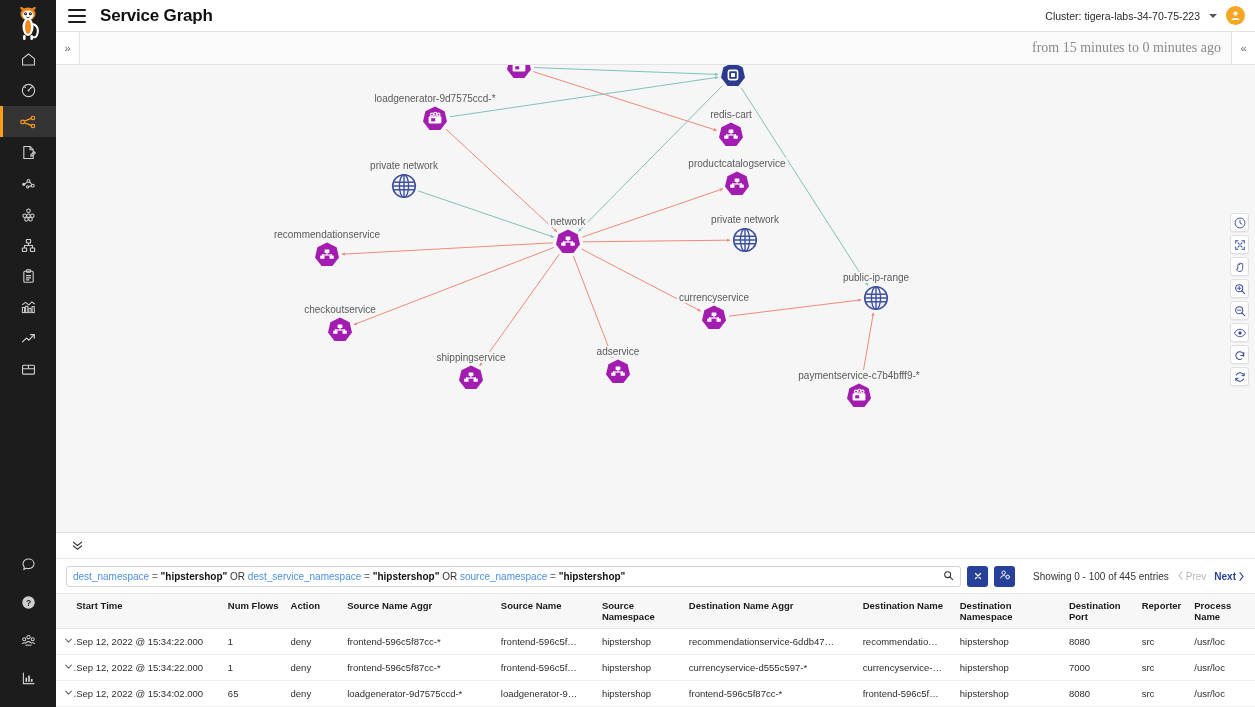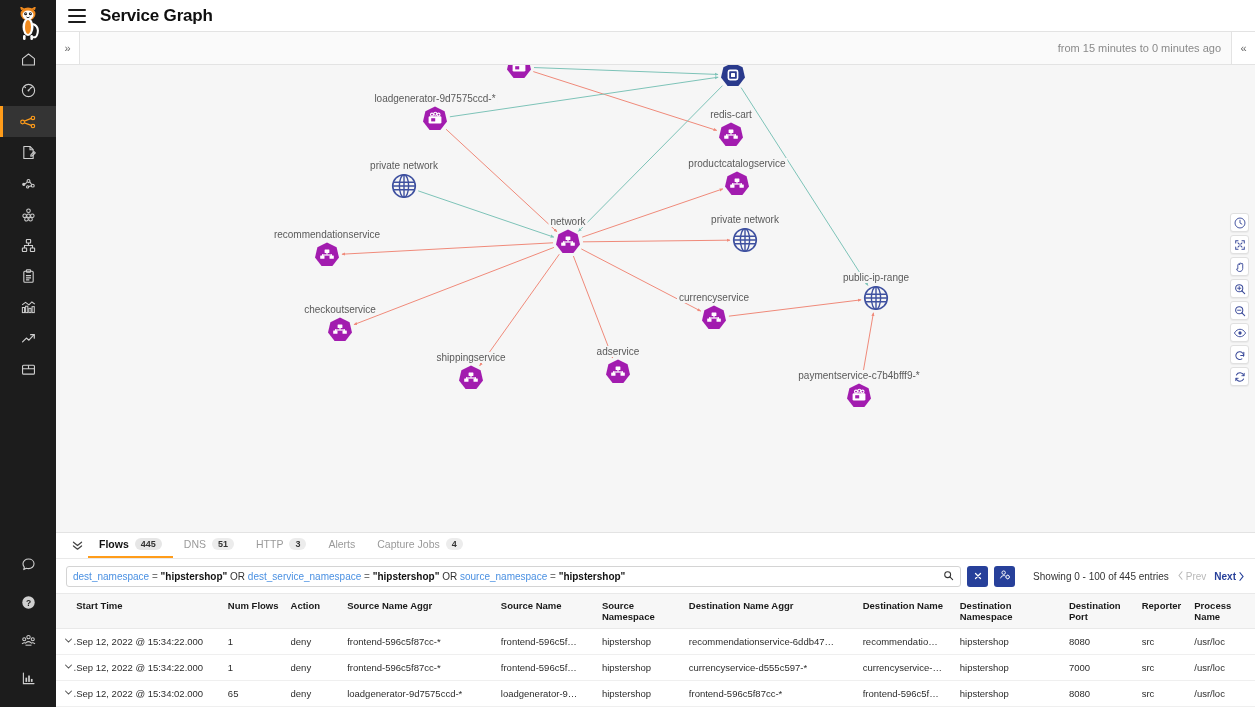--- a/index.html
+++ b/index.html
@@ -58,21 +58,21 @@
   }
   .crumb-toggle {
     width: 24px; background:#fff; border-right:1px solid #e3e3e3;
     display:flex;align-items:center;justify-content:center;color:#666;font-size:11px;cursor:pointer;
   }
   .crumbs { display:flex; align-items:center; gap:5px; padding-left:22px; font-size:10.5px;}
   .crumb-link { color:#5a4fcf; text-decoration: underline; cursor:pointer;}
   .crumb-sep { color:#888; }
   .crumb-cur { color:#c2399d; }
   .timerange { margin-left:auto; display:flex; align-items:center; }
-  .timerange-text { font-size:11px; color:#8a8a8a; padding-right:10px;}
+  .timerange-text { font-size:14px; color:#8a8a8a; padding-right:10px;font-family:Liberation Serif, serif;}
   .collapse-btn {
     width:24px; background:#fff; border-left:1px solid #e3e3e3;
     display:flex;align-items:center;justify-content:center;color:#666;font-size:11px;cursor:pointer;
   }
 
   
   .graph-wrap { flex:1 1 auto; position: relative; background: #f6f6f6; overflow: hidden; min-height:0;}
   .graph-svg { position:absolute; left:0; top:0; }
   .node { position: absolute; transform: translate(-50%,-50%); }
   .node-label {
@@ -326,20 +326,30 @@
 
   <div class="main">
 
     <div class="topbar">
       <div class="hamburger">
         <span></span>
           <span></span>
           <span></span>
       </div>
       <div class="app-title">Service Graph</div>
+      <div class="top-right">
+        <div class="cluster-label">Cluster: tigera-labs-34-70-75-223</div>
+        <div class="chev"></div>
+        <div class="avatar">
+          <svg width="13" height="13" viewBox="0 0 20 20">
+            <circle cx="10" cy="7" r="3.3" fill="#fff"></circle>
+            <path d="M3.6 17 C4.4 12.8 15.6 12.8 16.4 17 Z" fill="#fff"></path>
+          </svg>
+        </div>
+      </div>
     </div>
 
     <div class="crumbbar">
       <div class="crumb-toggle">»</div>
       <div class="timerange">
         <span class="timerange-text">from 15 minutes to 0 minutes ago</span>
       </div>
       <div class="collapse-btn">«</div>
     </div>
 
@@ -623,41 +633,20 @@
     </div>
 
     <div class="bottom">
       <div class="tabs">
         <div class="tabs-caret">
           <svg width="13" height="13" viewBox="0 0 16 16" fill="none" stroke="#444" stroke-width="1.5" stroke-linecap="round" stroke-linejoin="round">
             <path d="M3 4 L8 8 L13 4"></path>
               <path d="M3 8.5 L8 12.5 L13 8.5"></path>
           </svg>
         </div>
-        <div id="tabs-container" style="display:flex;align-items:flex-end;">
-            <div class="tab active">
-              <span>Flows</span>
-              <span class="badge">445</span>
-            </div>
-            <div class="tab">
-              <span>DNS</span>
-              <span class="badge">51</span>
-            </div>
-            <div class="tab">
-              <span>HTTP</span>
-              <span class="badge">3</span>
-            </div>
-            <div class="tab">
-              <span>Alerts</span>
-            </div>
-            <div class="tab">
-              <span>Capture Jobs</span>
-              <span class="badge">4</span>
-            </div>
-          </div>
       </div>
 
       <div class="filterbar">
         <div class="searchbox">
           <div class="query" id="query-text"><span class="q-field">dest_namespace</span><span class="q-op"> =</span><span class="q-val"> "hipstershop"</span><span class="q-bool"> OR</span><span class="q-field"> dest_service_namespace</span><span class="q-op"> =</span><span class="q-val"> "hipstershop"</span><span class="q-bool"> OR</span><span class="q-field"> source_namespace</span><span class="q-op"> =</span><span class="q-val"> "hipstershop"</span></div>
           <span class="search-ic">
             <svg width="11" height="11" viewBox="0 0 16 16" fill="none" stroke="#333" stroke-width="1.5">
               <circle cx="6.8" cy="6.8" r="4.3"></circle>
                 <path d="M10 10 L14 14" stroke-linecap="round"></path>
             </svg>

